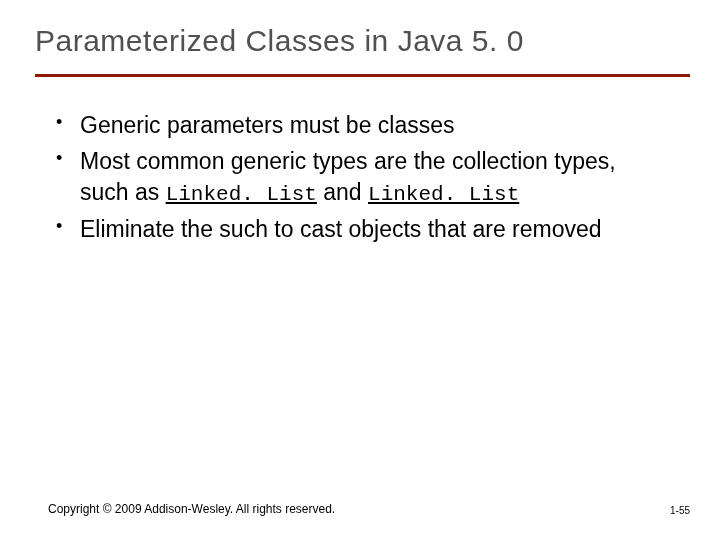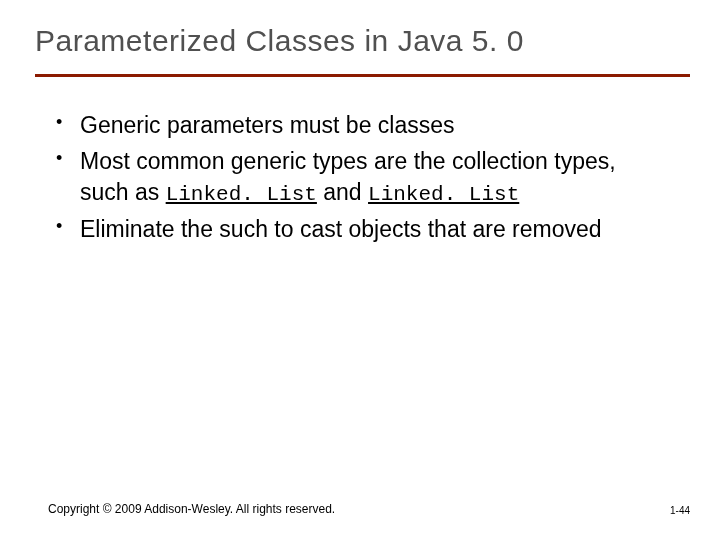--- a/index.html
+++ b/index.html
@@ -103,14 +103,14 @@
       <li>
         <span>Most common generic types are the collection types, such as </span><span class="code">Linked. List</span><span> and </span><span class="code">Linked. List</span><span></span>
       </li>
       <li>
         <span>Eliminate the such to cast objects that are removed</span><span class="code"></span><span></span><span class="code"></span><span></span>
       </li>
     </ul>
   </div>
 
   <div class="footer-left">Copyright © 2009 Addison-Wesley. All rights reserved.</div>
-  <div class="footer-right">1-44</div>
+  <div class="footer-right">1-55</div>
 </div>
 
 </body></html>

